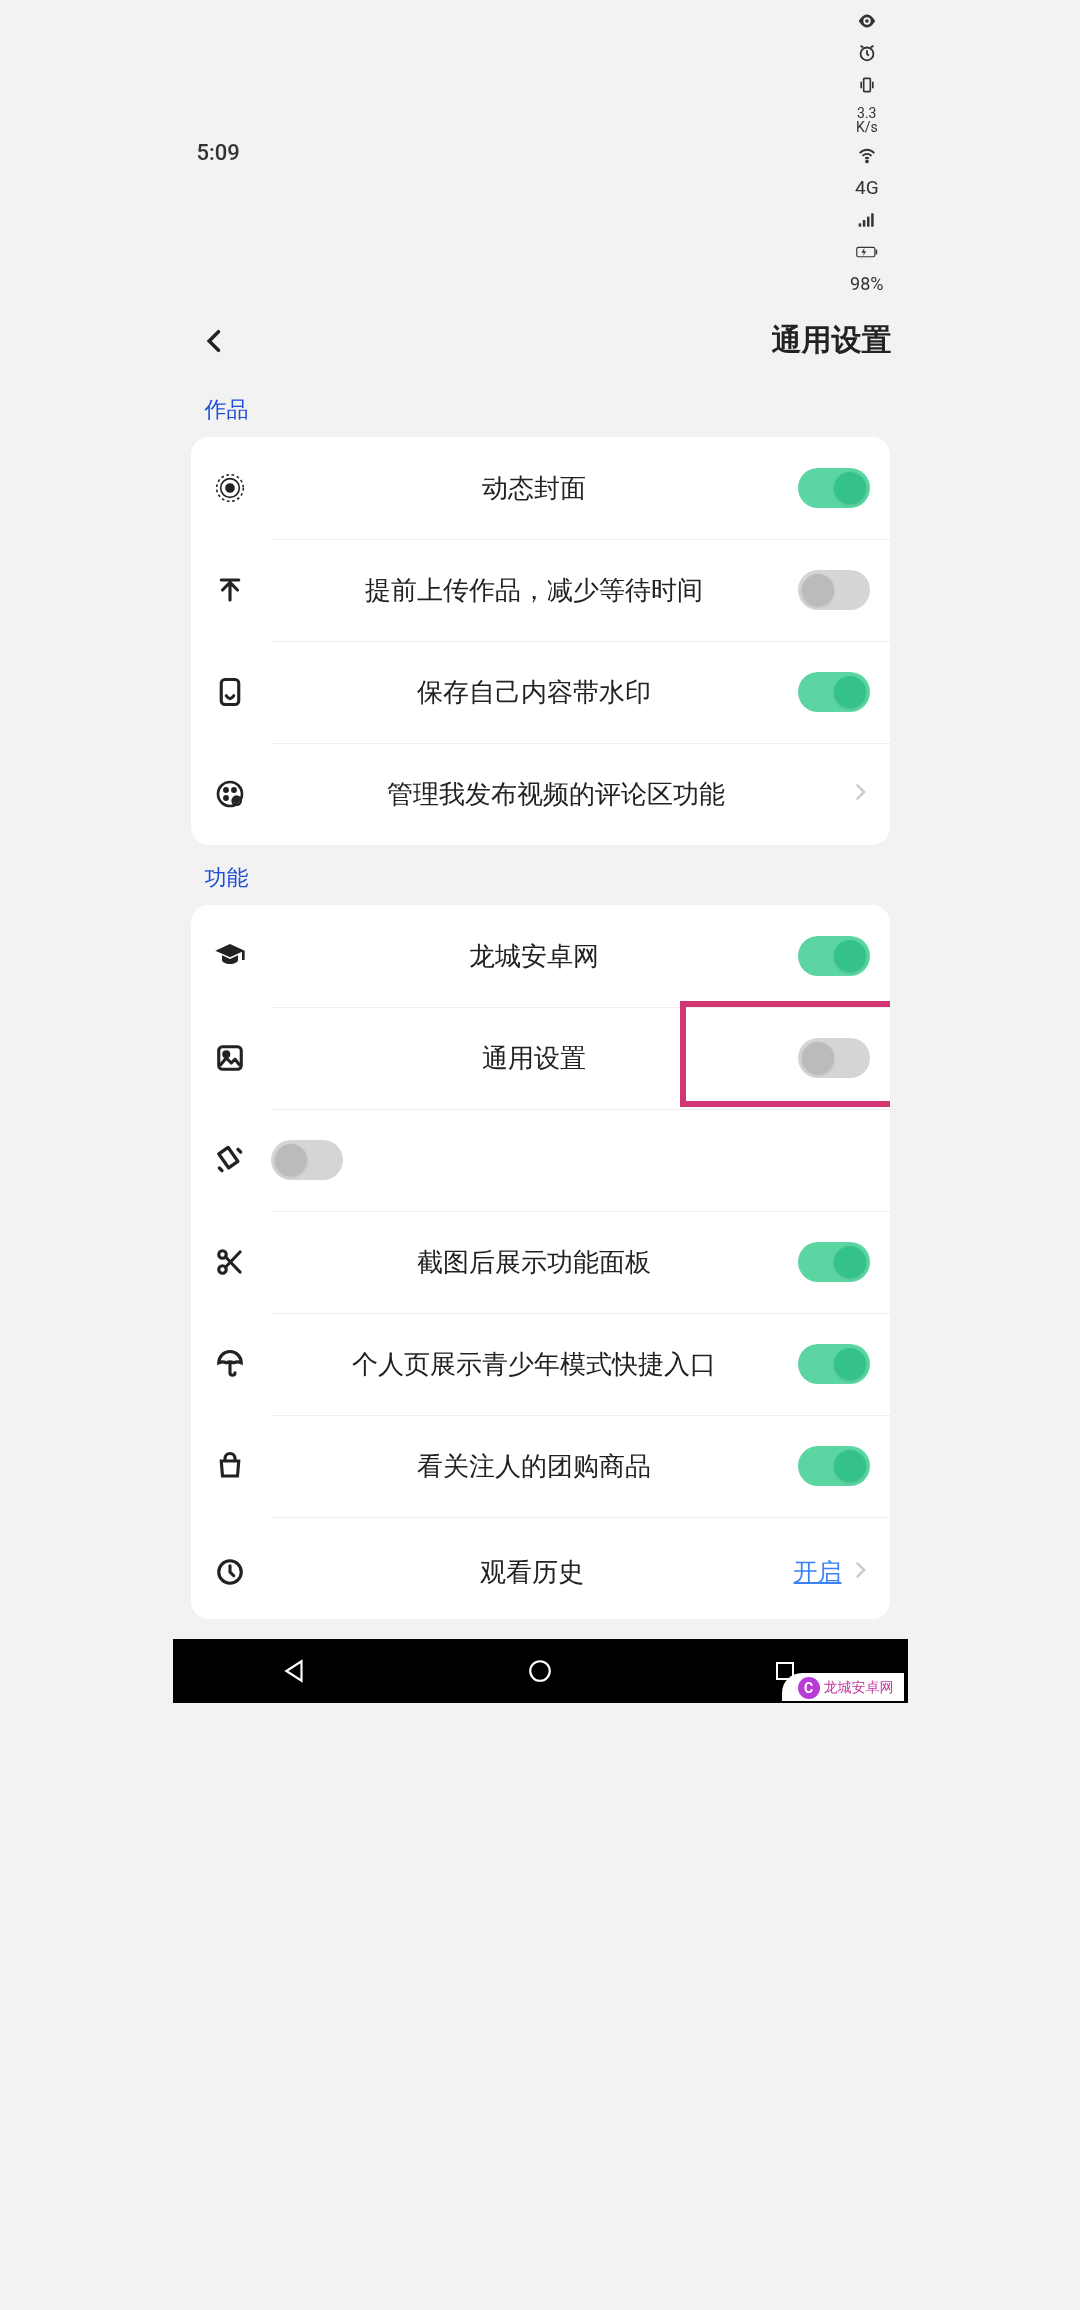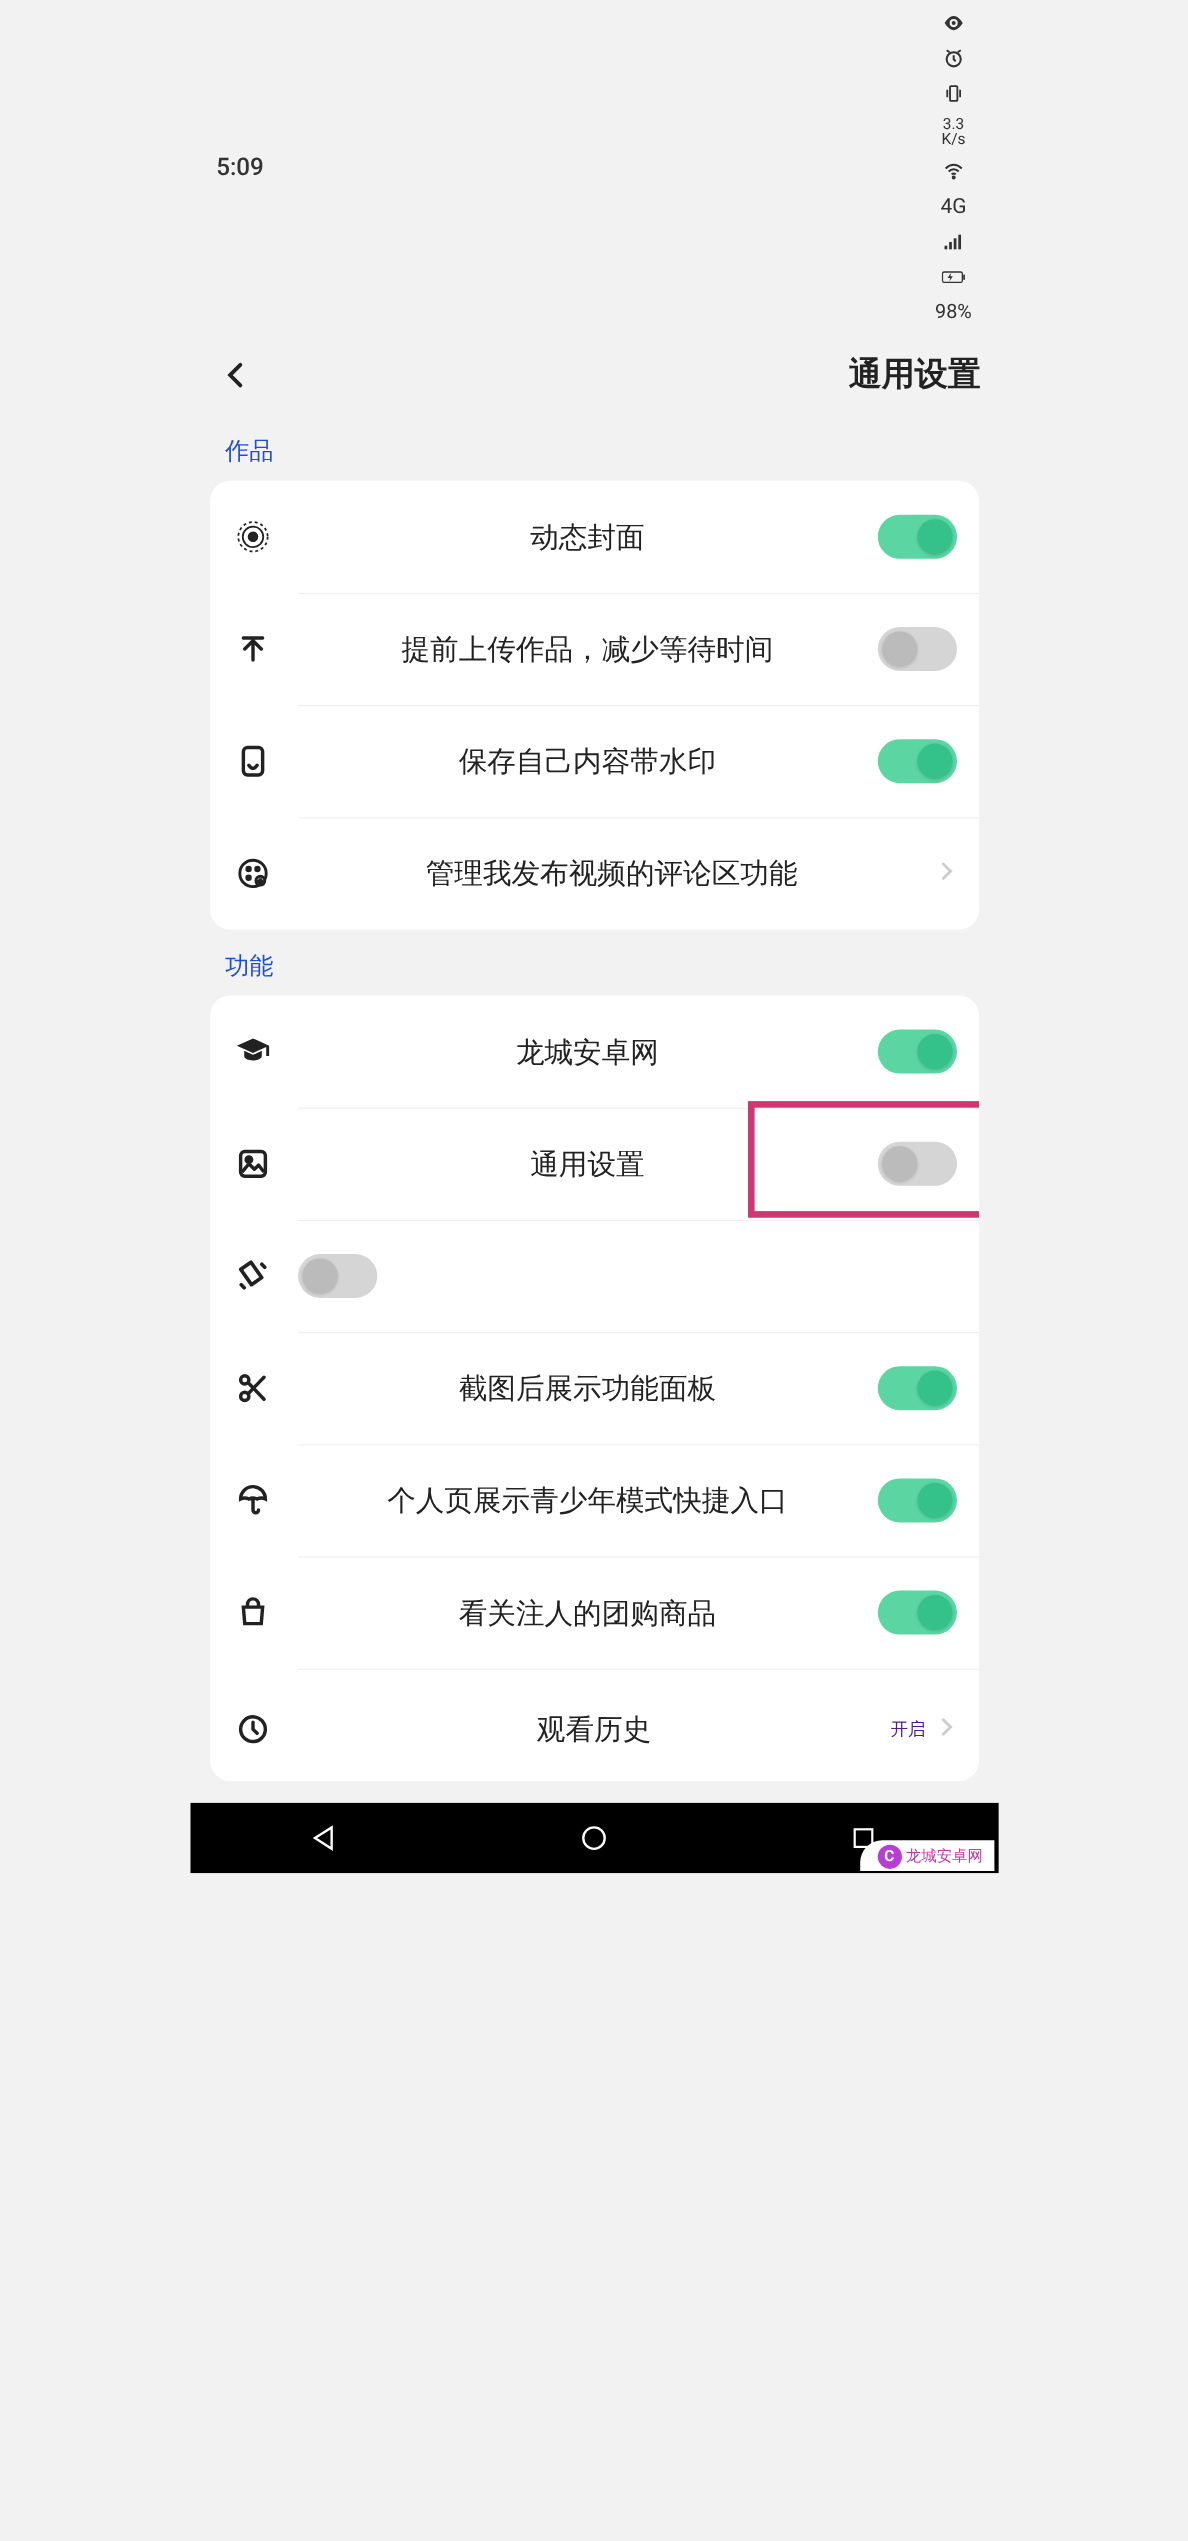--- a/index.html
+++ b/index.html
@@ -108,22 +108,23 @@
     }
     .toggle.on .toggle-knob { right: 4px; background: #35c28a; }
     .toggle.off .toggle-knob { left: 4px; background: #bbb; }
     .toggle.on .toggle-knob { background: #35c28a; }
     .chevron {
       color: #ccc;
       font-size: 24px;
       margin-left: 8px;
     }
     .row-value {
-      font-size: 16px;
-      color: #4c1d95;
+      font-size: 24px;
+      color: #3b82f6;
+      text-decoration: underline;
     }
     .highlight-box {
       position: absolute;
       border: 6px solid #d03772;
       pointer-events: none;
       z-index: 10;
     }
     .nav-bar {
       margin-top: 20px;
       height: 64px;

